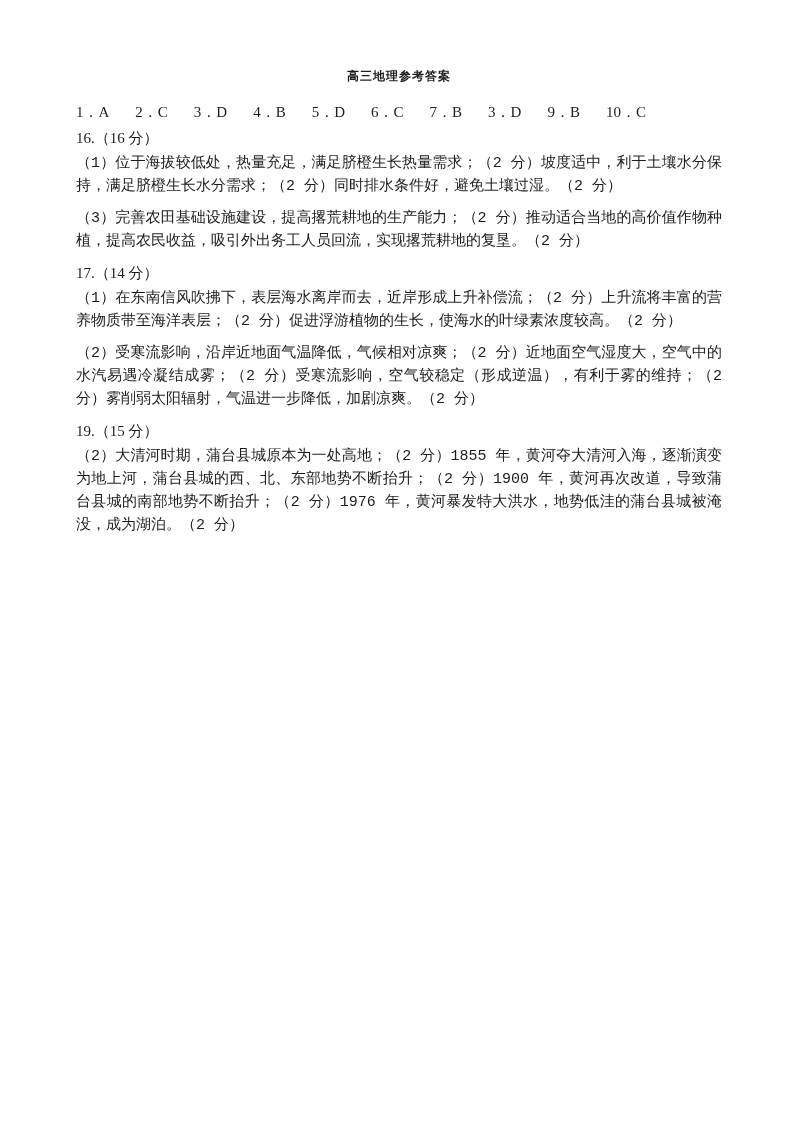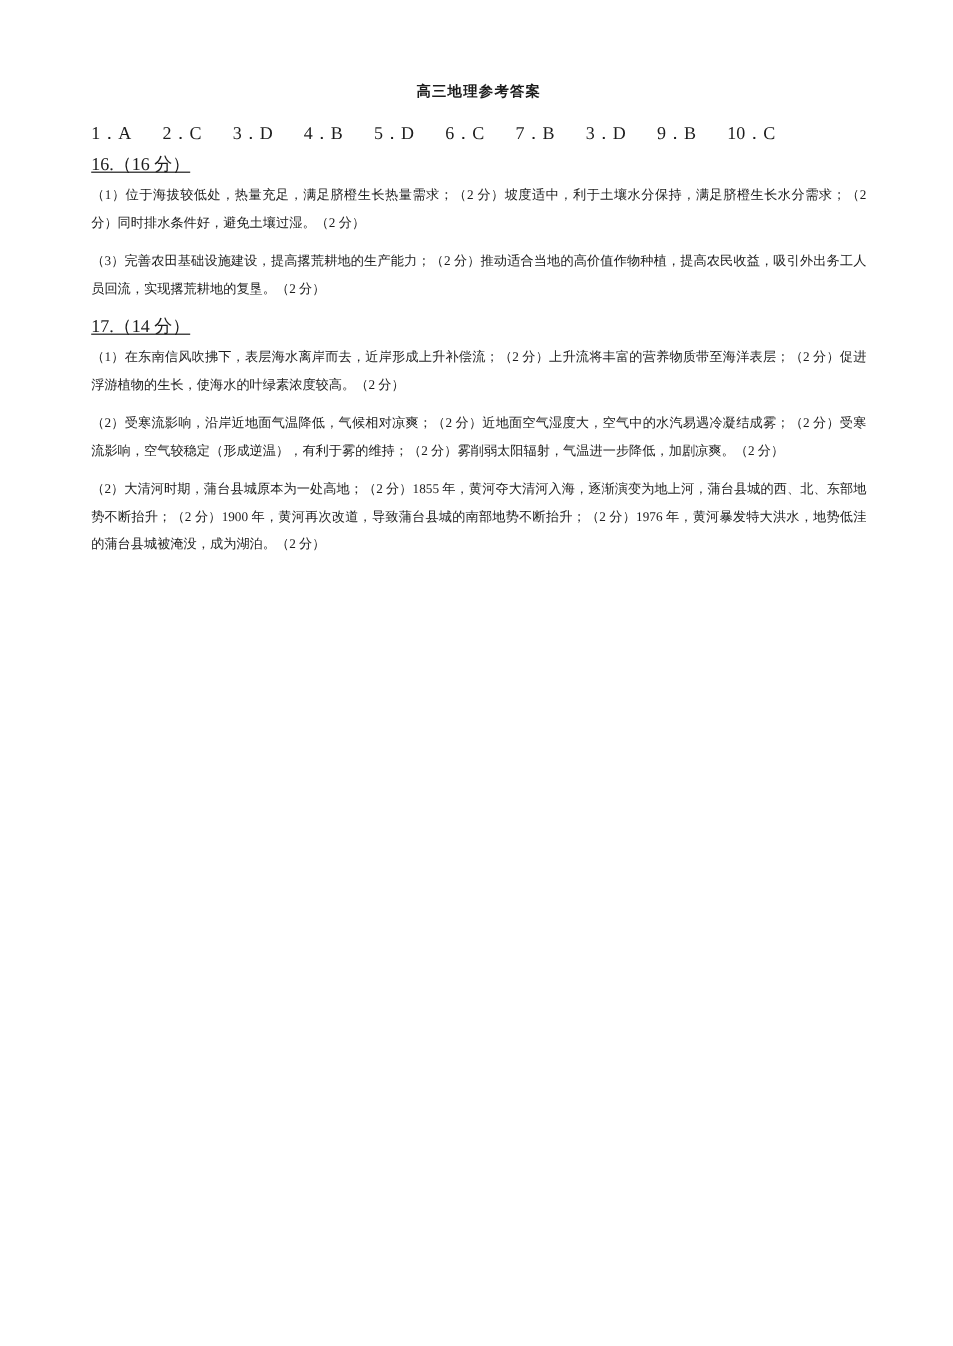--- a/index.html
+++ b/index.html
@@ -34,27 +34,27 @@
   .choice-item {
     display: inline-block;
     margin-right: 26px;
   }
   .choice-item:last-child { margin-right: 17px; }
   .sections { margin-top: 2px; }
   .sec-heading {
     font-size: 15px;
     line-height: 23px;
     margin: 2px 0 2px 0;
-    text-decoration: underline;
   }
   .para {
-    font-size: 11px;
+    font-size: 15px;
     line-height: 23px;
     margin: 0 0 9px 0;
     text-align: justify;
+    font-family: Liberation Mono, monospace;
   }
   section { margin: 0; }
 </style>
 </head>
 <body>
 
 <div class="page">
   <h1 class="title">高三地理参考答案</h1>
   <div class="choices">
       <div class="choice-row"><span class="choice-item">1．A</span><span class="choice-item">2．C</span><span class="choice-item">3．D</span><span class="choice-item">4．B</span><span class="choice-item">5．D</span><span class="choice-item">6．C</span><span class="choice-item">7．B</span><span class="choice-item">3．D</span><span class="choice-item">9．B</span><span class="choice-item">10．C</span></div>
@@ -64,16 +64,17 @@
         <div class="sec-heading">16.（16 分）</div>
         <p class="para">（1）位于海拔较低处，热量充足，满足脐橙生长热量需求；（2 分）坡度适中，利于土壤水分保持，满足脐橙生长水分需求；（2 分）同时排水条件好，避免土壤过湿。（2 分）</p>
         <p class="para">（3）完善农田基础设施建设，提高撂荒耕地的生产能力；（2 分）推动适合当地的高价值作物种植，提高农民收益，吸引外出务工人员回流，实现撂荒耕地的复垦。（2 分）</p>
       </section>
       <section>
         <div class="sec-heading">17.（14 分）</div>
         <p class="para">（1）在东南信风吹拂下，表层海水离岸而去，近岸形成上升补偿流；（2 分）上升流将丰富的营养物质带至海洋表层；（2 分）促进浮游植物的生长，使海水的叶绿素浓度较高。（2 分）</p>
         <p class="para">（2）受寒流影响，沿岸近地面气温降低，气候相对凉爽；（2 分）近地面空气湿度大，空气中的水汽易遇冷凝结成雾；（2 分）受寒流影响，空气较稳定（形成逆温），有利于雾的维持；（2 分）雾削弱太阳辐射，气温进一步降低，加剧凉爽。（2 分）</p>
       </section>
       <section>
+        <div class="sec-heading">19.（15 分）</div>
         <p class="para">（2）大清河时期，蒲台县城原本为一处高地；（2 分）1855 年，黄河夺大清河入海，逐渐演变为地上河，蒲台县城的西、北、东部地势不断抬升；（2 分）1900 年，黄河再次改道，导致蒲台县城的南部地势不断抬升；（2 分）1976 年，黄河暴发特大洪水，地势低洼的蒲台县城被淹没，成为湖泊。（2 分）</p>
       </section>
     </div>
 </div>
 
 </body></html>

